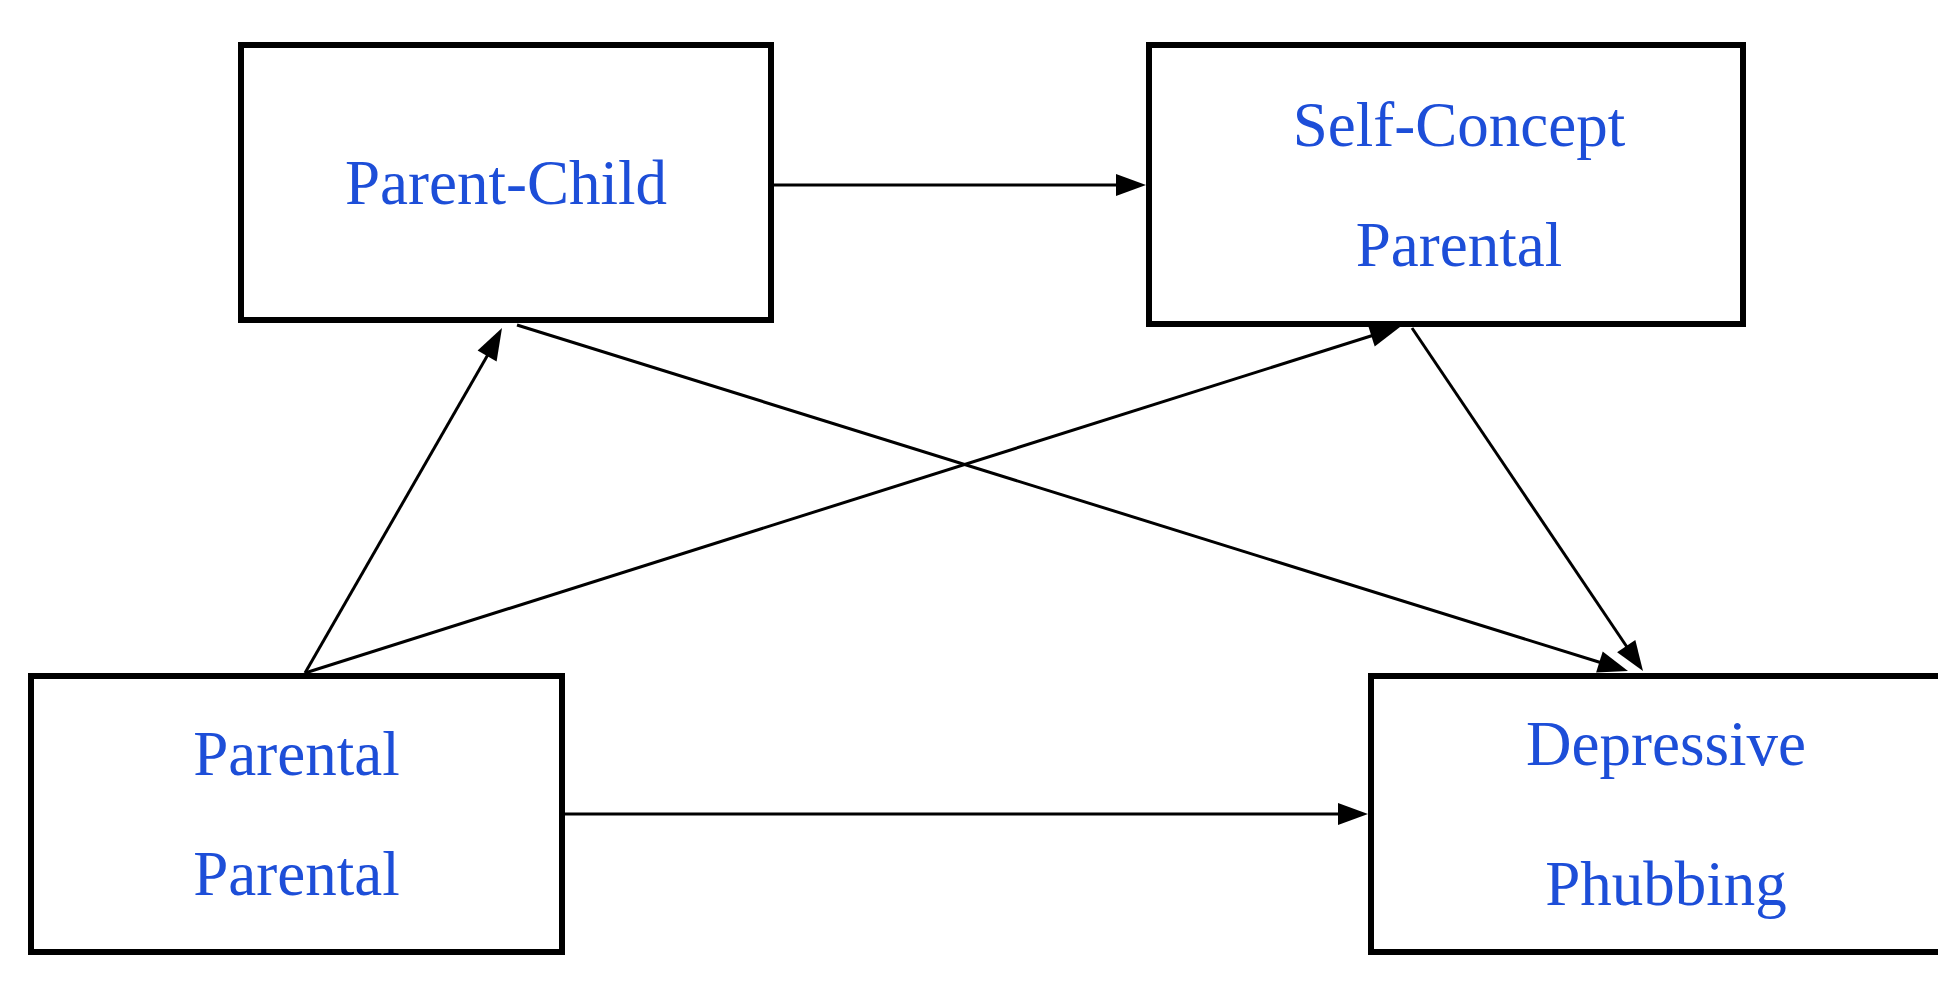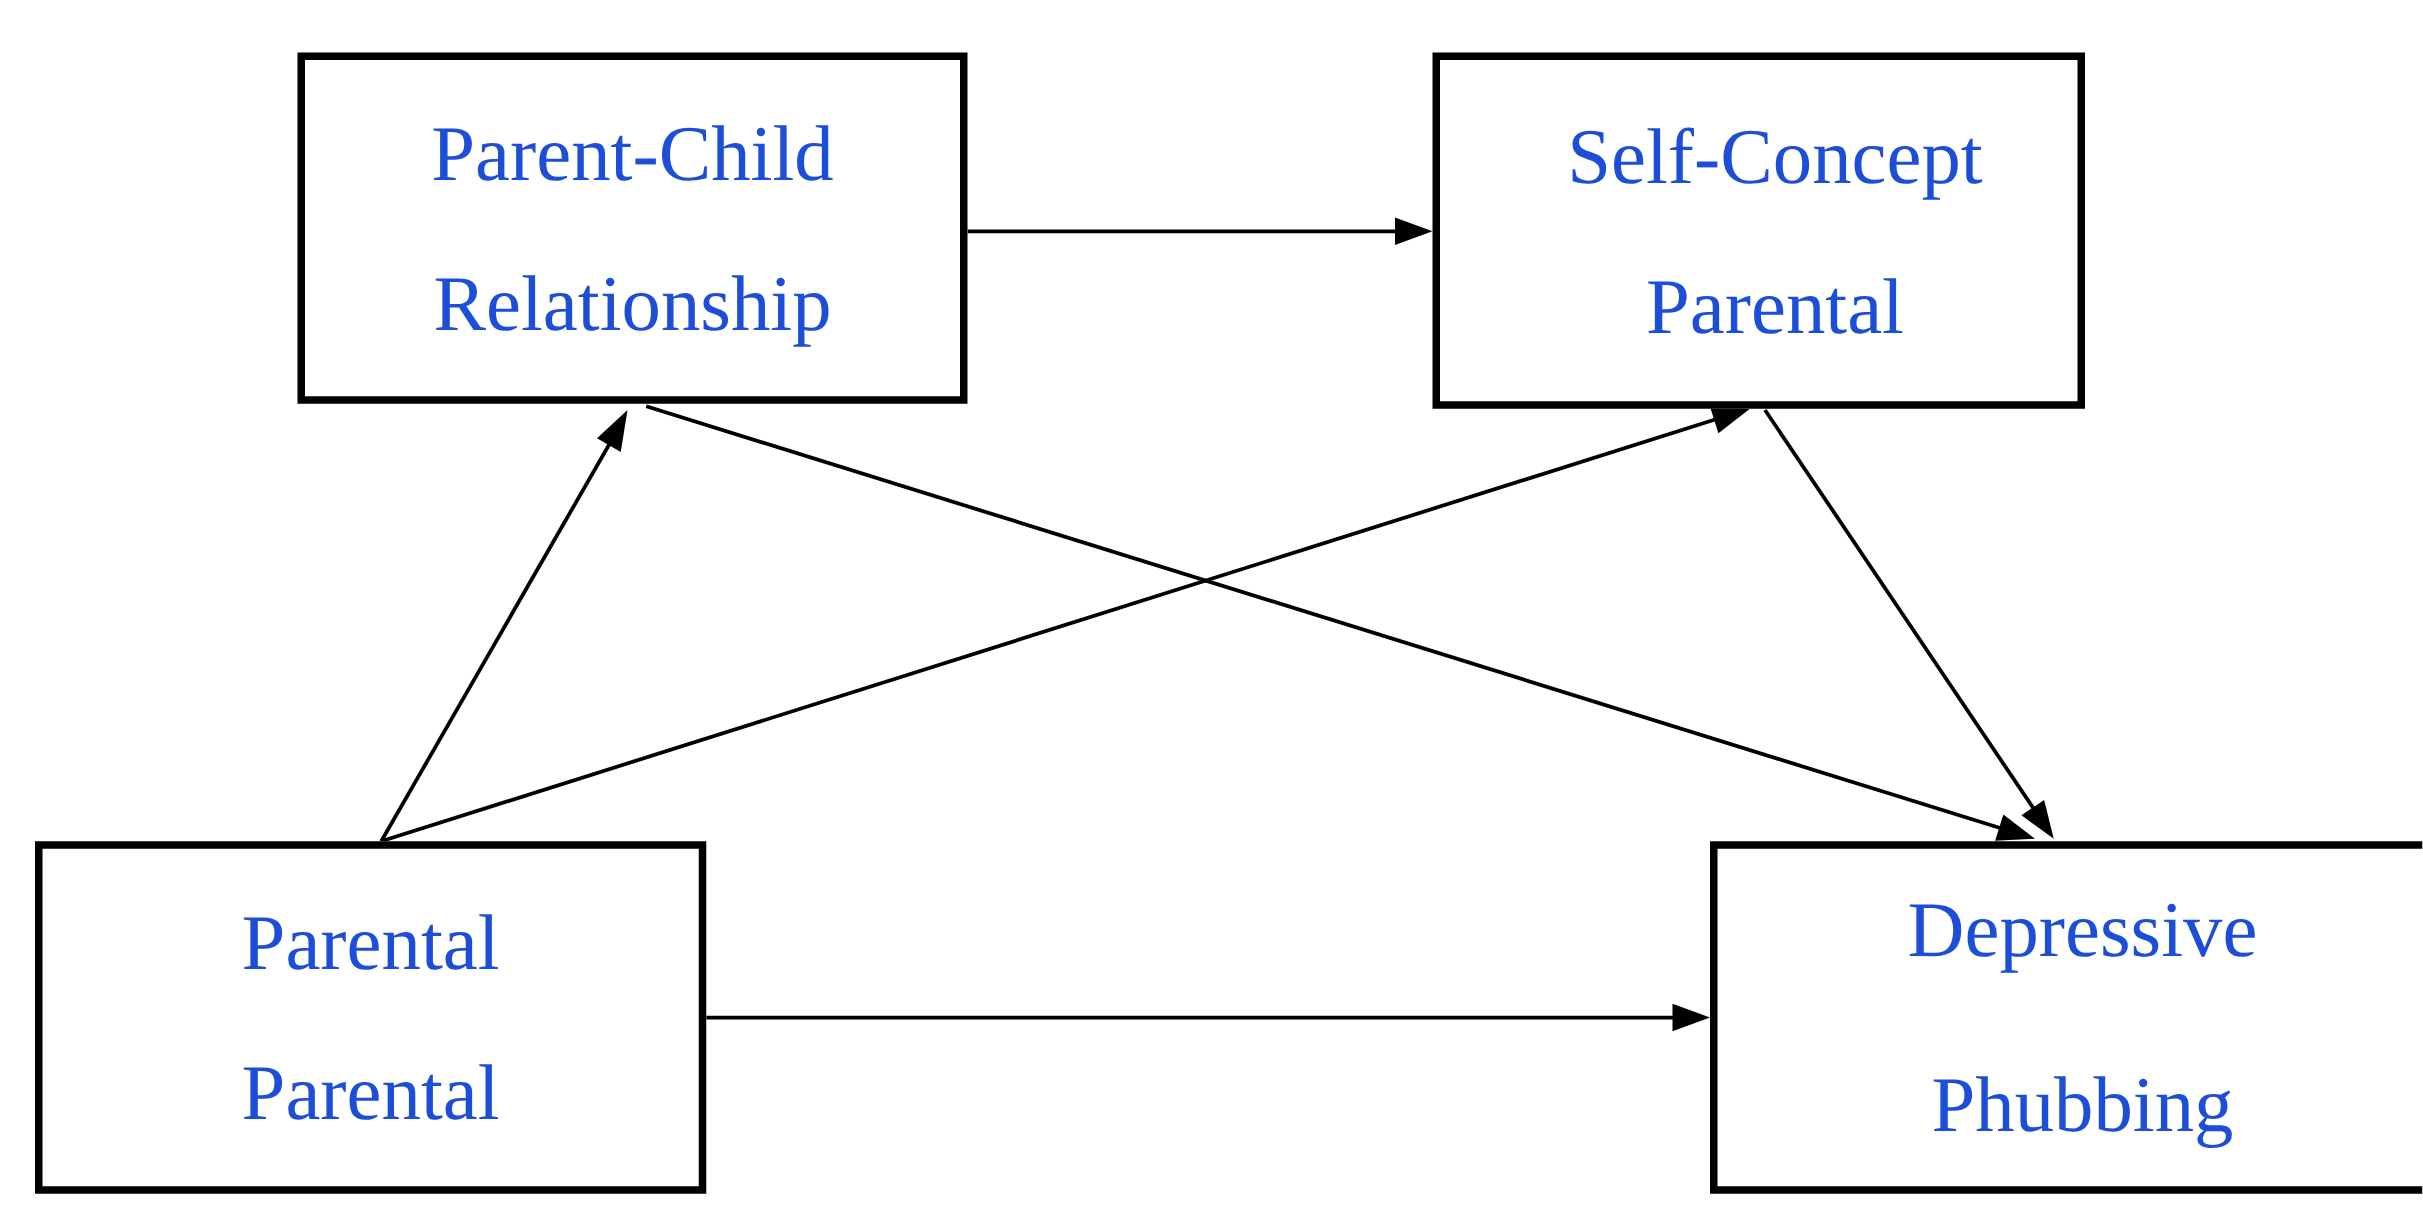--- a/index.html
+++ b/index.html
@@ -31,21 +31,21 @@
     flex-direction: column;
     align-items: center;
     justify-content: center;
     text-align: center;
     color: #1d4ed8;
     font-size: 63px;
     line-height: 120px;
     white-space: nowrap;
   }
   #node-pcr { left: 238px;  top: 42px;  width: 536px; height: 281px; }
-  #node-scc { left: 1146px; top: 42px;  width: 522px; height: 285px; padding-left: 26px; }
+  #node-scc { left: 1146px; top: 42px;  width: 600px; height: 285px; padding-left: 26px; }
   #node-pp  { left: 28px;   top: 673px; width: 537px; height: 282px; text-align: center; }
   #node-ds  { left: 1368px; top: 673px; width: 596px; height: 282px; gap: 20px; }
   .edge-line {
     stroke: #000000;
     stroke-width: 3;
     fill: none;
   }
   .edge-head {
     fill: #000000;
     stroke: none;
@@ -84,21 +84,20 @@
     </g>
 
     <g>
       <line class="edge-line" x1="1412" y1="328" x2="1629" y2="650"></line>
       <polygon class="edge-head" points="1643,671 1617.1,652.2 1635.3,640"></polygon>
     </g>
   </svg>
 
   <div id="node-pcr" class="node-box">
     <span>Parent-Child</span>
-    <span>Relationship</span>
   </div>
 
   <div id="node-scc" class="node-box">
     <span>Self-Concept</span>
     <span>Parental</span>
   </div>
 
   <div id="node-pp" class="node-box">
     <span>Parental</span>
     <span>Parental</span>

